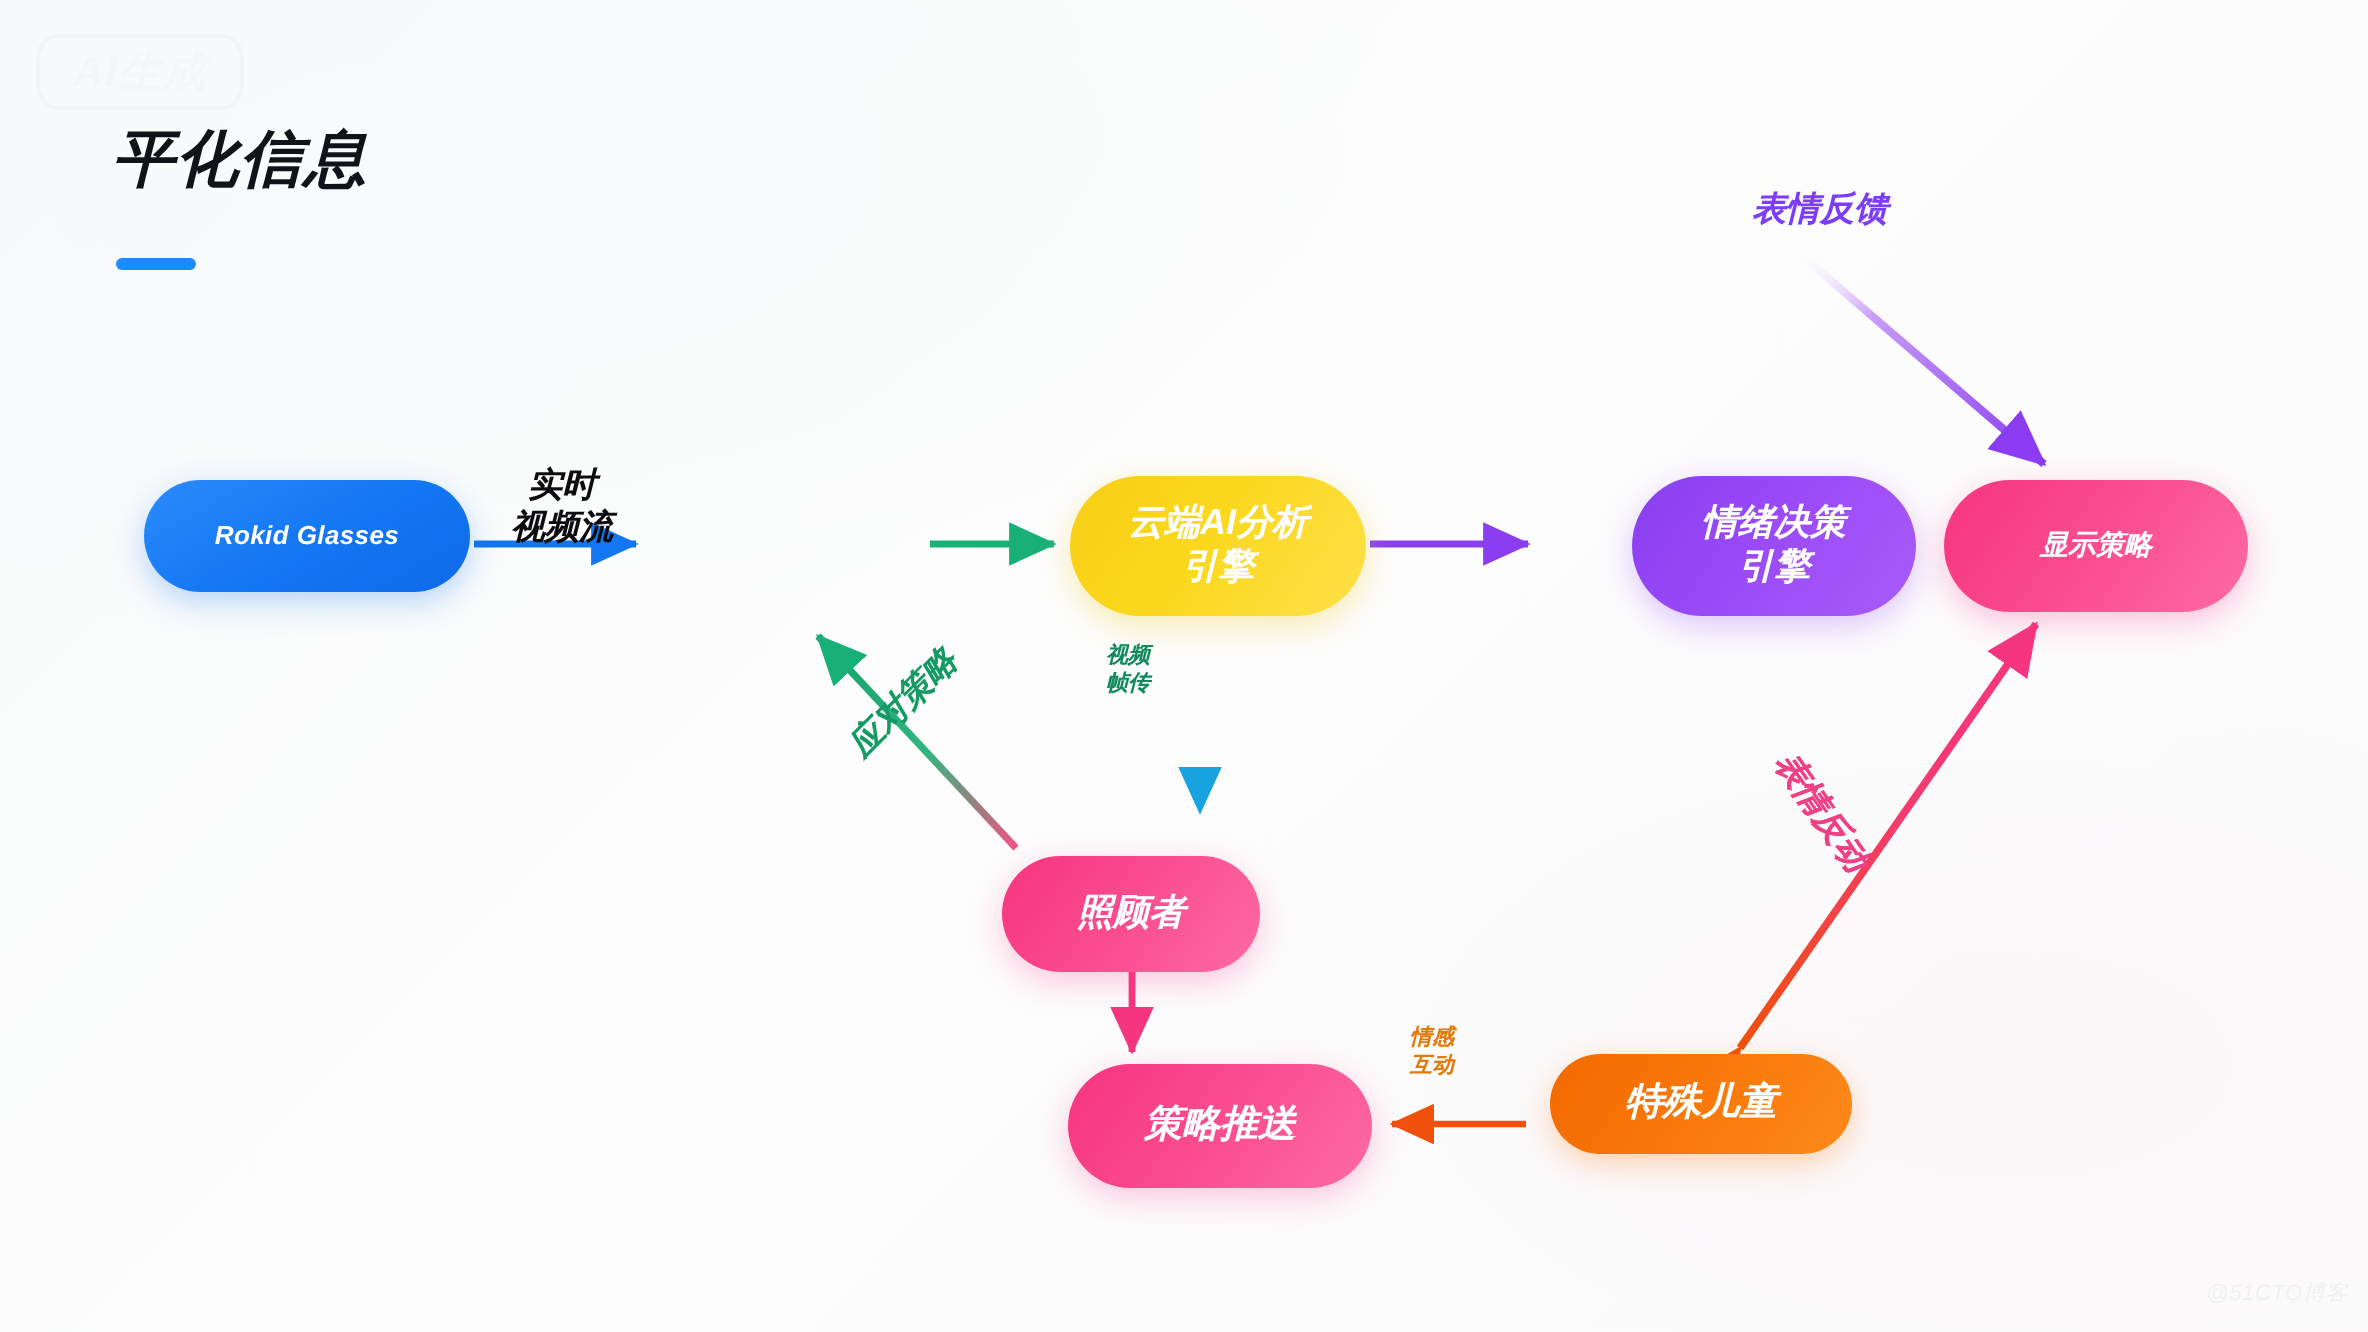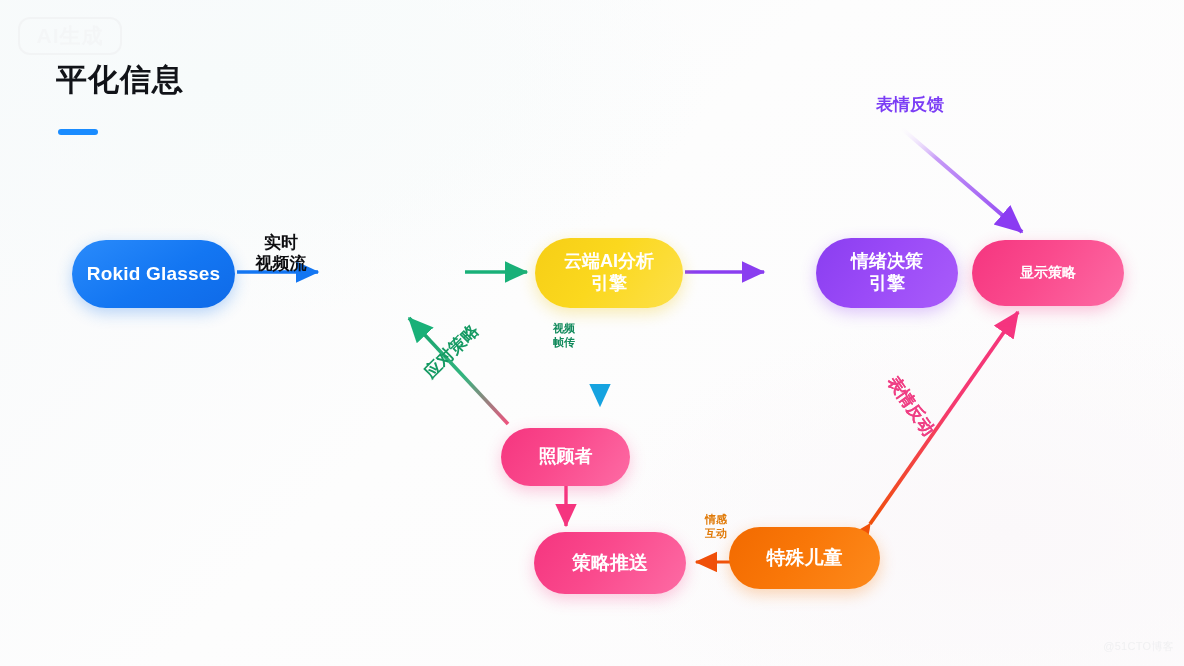--- a/index.html
+++ b/index.html
@@ -12,20 +12,21 @@
   }
   #stage {
     position: relative;
     width: 1184px;
     height: 666px;
     overflow: hidden;
     background:
       radial-gradient(ellipse 70% 60% at 18% 12%, #f7fbfb 0%, rgba(247,251,251,0) 60%),
       radial-gradient(ellipse 60% 55% at 85% 80%, #fbf8fa 0%, rgba(251,248,250,0) 60%),
       linear-gradient(135deg, #f8fafb 0%, #fdfdfd 45%, #fcfbfc 100%);
+    font-style: italic;
   }
 
   
   #ai-badge {
     position: absolute;
     left: 18px;
     top: 17px;
     width: 104px;
     height: 38px;
     border: 2px solid #f2f4f5;
@@ -91,22 +92,22 @@
     color: #ffffff;
     font-weight: bold;
     line-height: 1.22;
     box-sizing: border-box;
     white-space: pre-line;
     z-index: 3;
   }
   .node.pill { border-radius: 999px; }
 
   .n-glasses {
-    left: 72px; top: 240px; width: 163px; height: 68px;
-    font-size: 19px; letter-spacing: .2px;
+    left: 72px; top: 240px; width: 163px; height: 56px;
+    font-size: 13px; letter-spacing: .2px;
     background: linear-gradient(150deg, #2a8bfb 0%, #1376f2 55%, #0f6ae8 100%);
     box-shadow: 0 5px 16px rgba(25,120,240,.30);
   }
   .n-phone {
     left: 326px; top: 238px; width: 137px; height: 70px;
     font-size: 18px;
     background: linear-gradient(125deg, #13a86f 0%, #1bb87c 45%, #36c98e 100%);
     box-shadow: 0 5px 16px rgba(25,175,120,.28);
   }
   .n-cloud {
@@ -134,21 +135,21 @@
     box-shadow: 0 5px 16px rgba(248,60,135,.28);
     margin-top: 14px;
   }
   .n-push {
     left: 534px; top: 532px; width: 152px; height: 62px;
     font-size: 19px;
     background: linear-gradient(125deg, #f5357f 0%, #fa4a8d 45%, #fd6ba4 100%);
     box-shadow: 0 5px 16px rgba(248,60,135,.28);
   }
   .n-child {
-    left: 729px; top: 527px; width: 151px; height: 62px;
+    left: 775px; top: 527px; width: 151px; height: 50px;
     font-size: 19px;
     background: linear-gradient(125deg, #f26a00 0%, #f97708 45%, #fd8a1c 100%);
     box-shadow: 0 5px 16px rgba(248,120,10,.30);
   }
 
   
   .elabel {
     position: absolute;
     font-weight: bold;
     line-height: 1.25;

